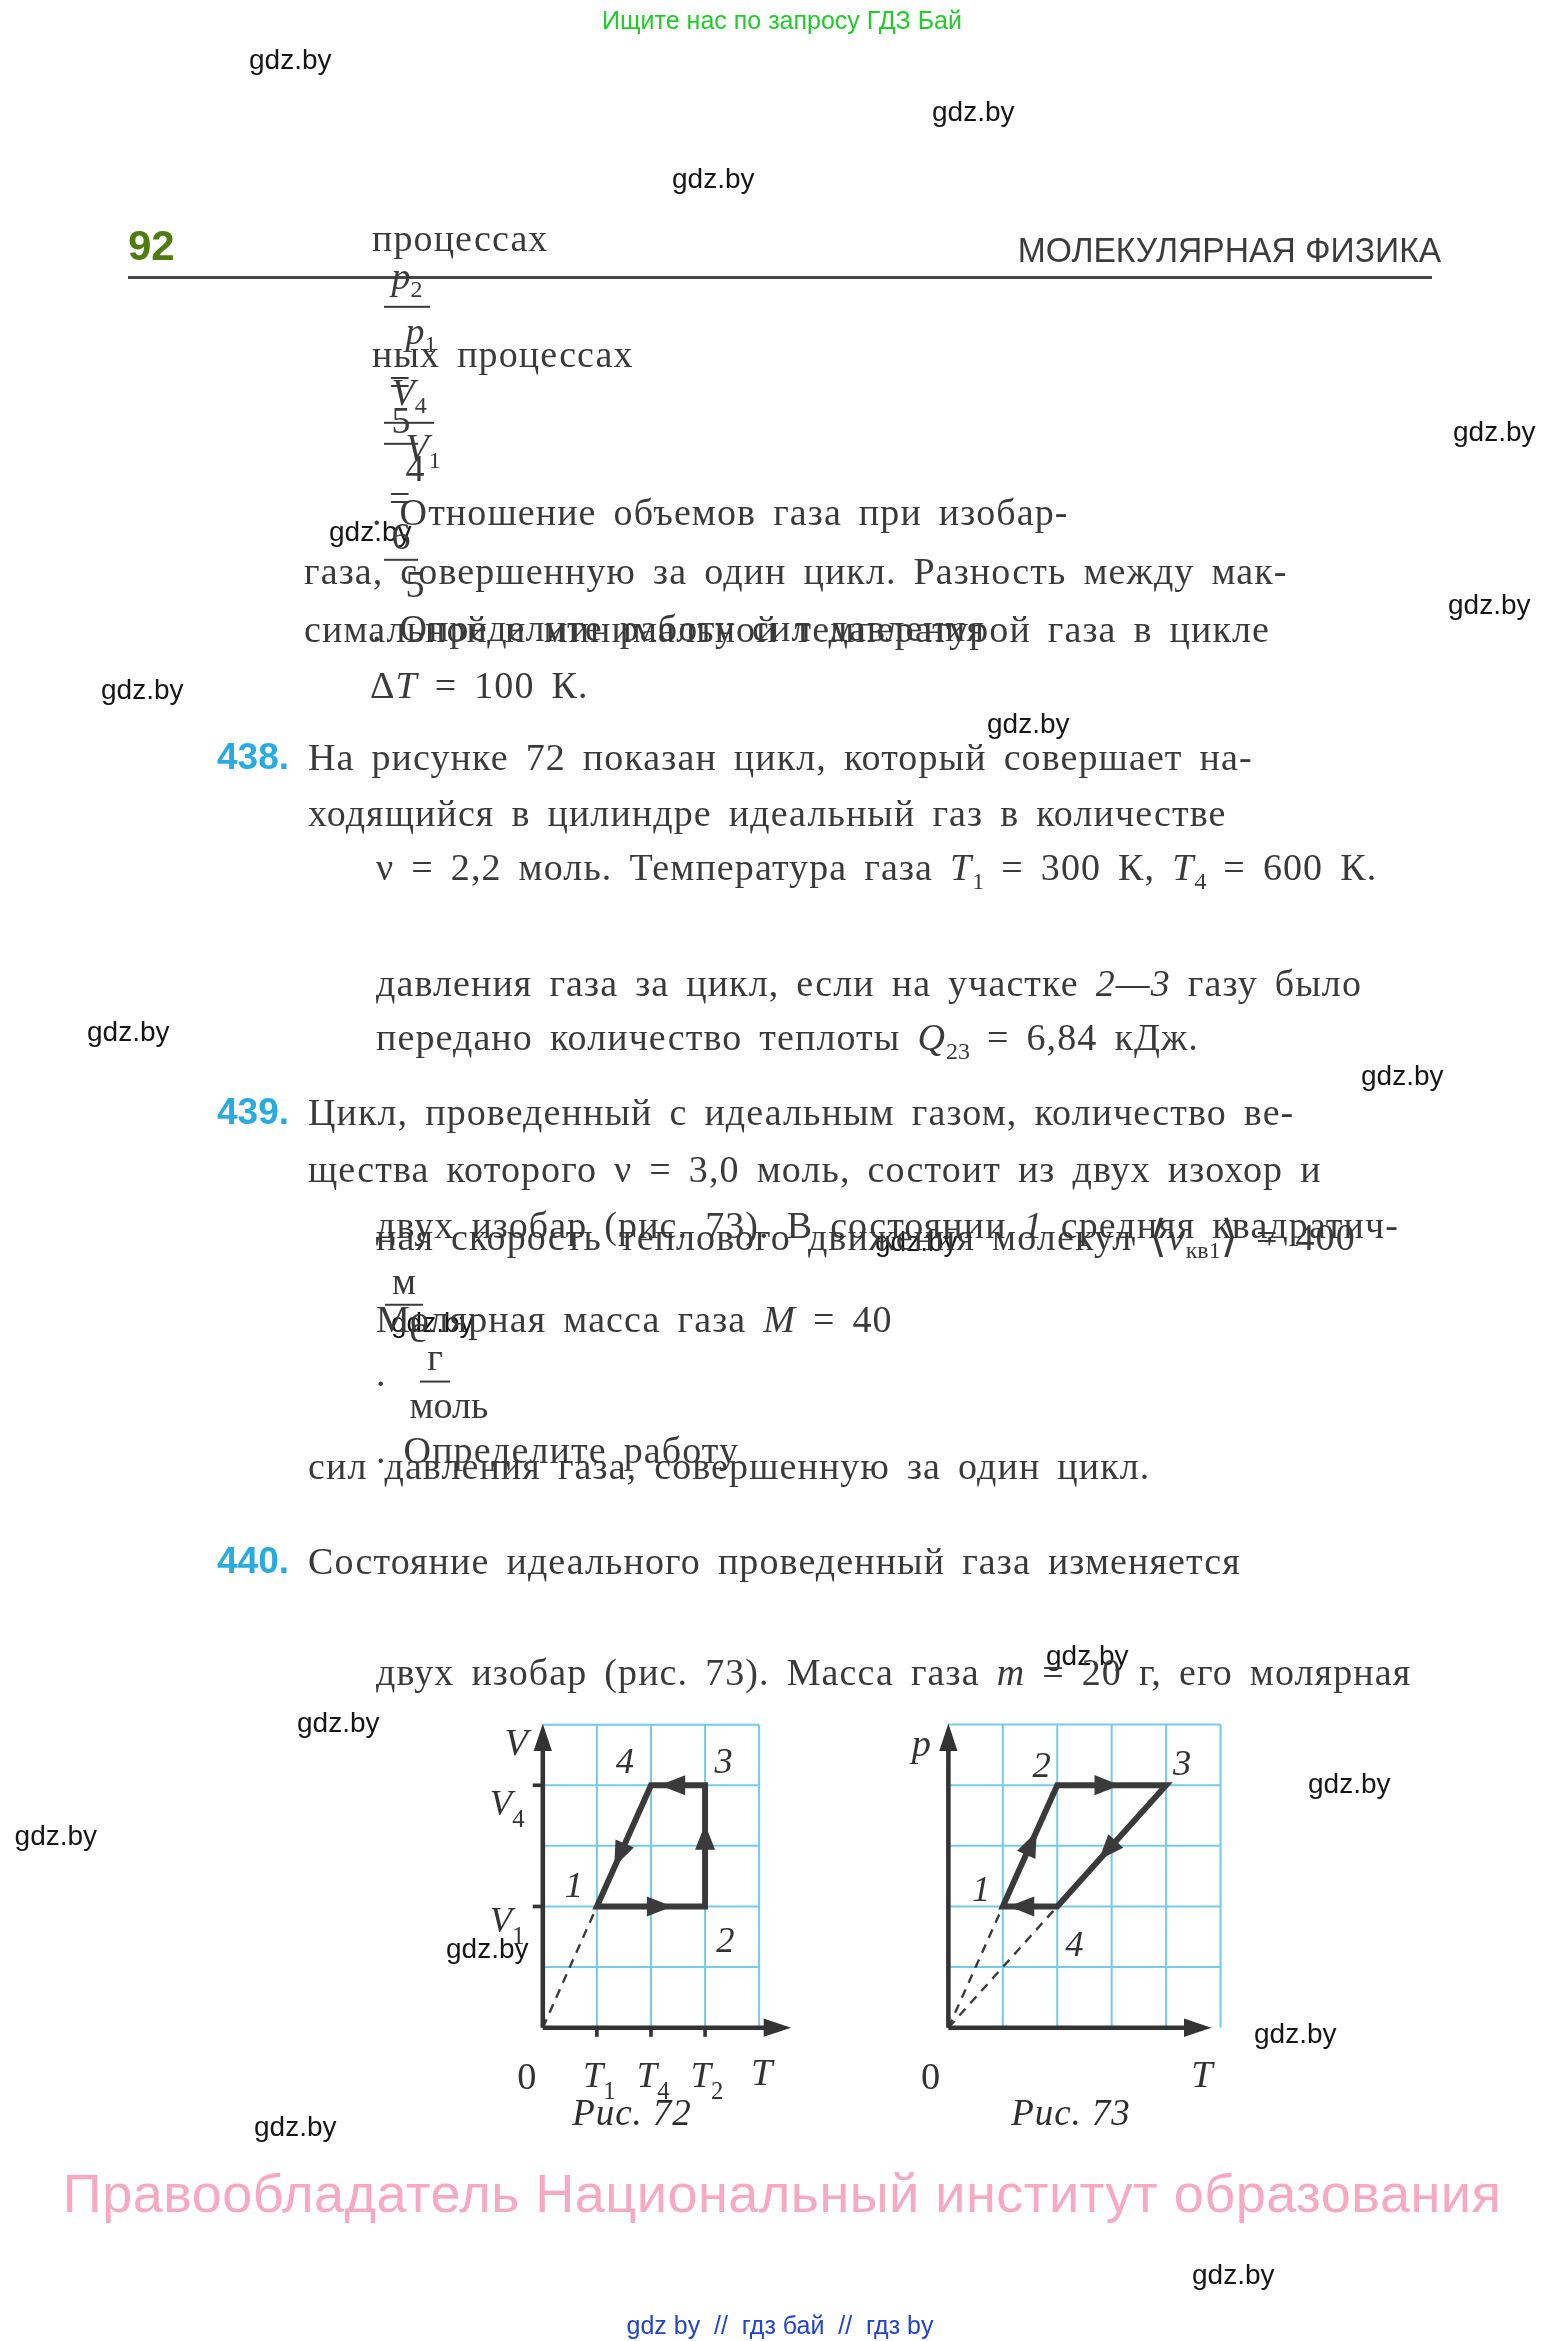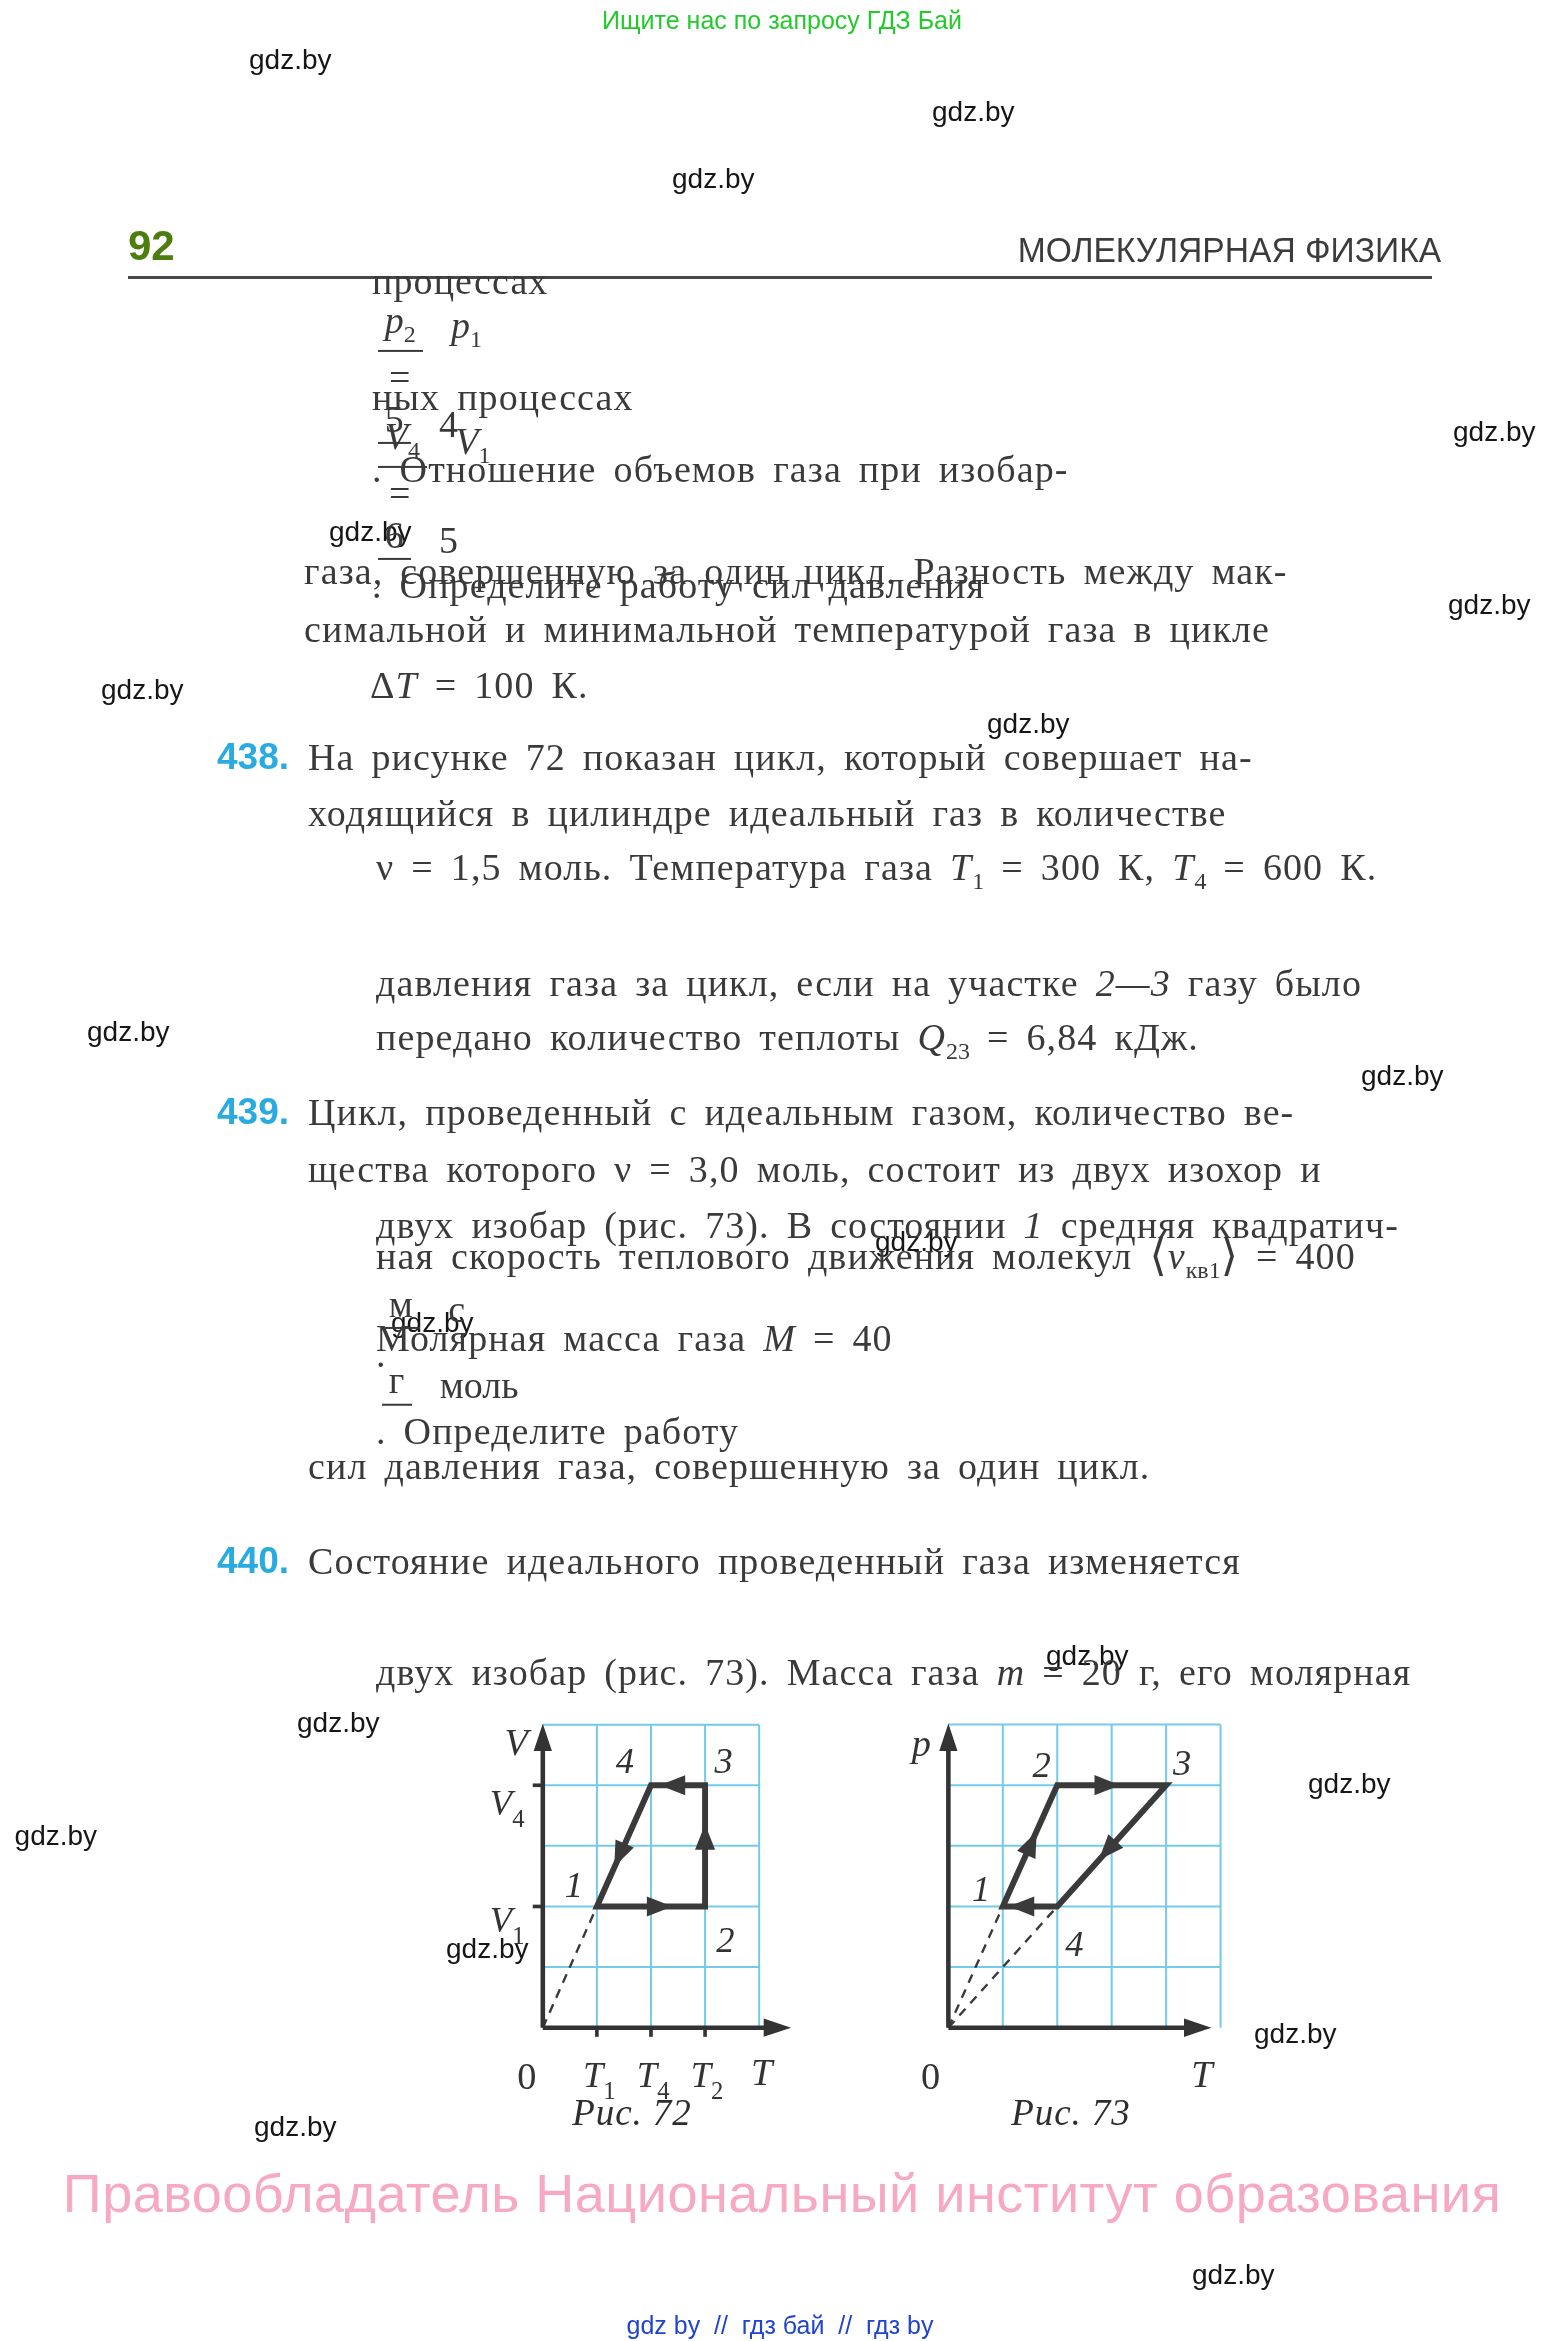--- a/index.html
+++ b/index.html
@@ -19,21 +19,21 @@
   .hdr-rule{position:absolute;left:128px;top:276px;width:1304px;height:0;
             border-top:3.7px solid #474747;}
   
   .tl{position:absolute;left:304px;transform:translateY(-50%);white-space:pre;
       font-size:38px;letter-spacing:1.1px;word-spacing:6.4px;color:#3a3a3a;}
   .tl .it, .it{font-style:italic;}
   sub{font-size:24px;letter-spacing:0;}
   .pnum{position:absolute;left:217px;transform:translateY(-50%);
         font-family:"Liberation Sans",sans-serif;font-weight:700;font-size:37px;color:#29abe2;
         letter-spacing:0;}
-  .fr{display:inline-flex;align-items:center;vertical-align:middle;
+  .fr{display:inline-flex;flex-direction:column;align-items:center;vertical-align:middle;
       line-height:1.02;margin:0 5.5px;position:relative;top:-2.7px;letter-spacing:0;}
   .fr .fn{border-bottom:2.7px solid #3a3a3a;padding:0 7.3px 3.7px;}
   .fr .fd{padding-top:3.7px;margin-left:28px;}
   .ang{font-family:"DejaVu Sans",sans-serif;font-size:44px;position:relative;top:0.9px;}
   
   .figsvg{position:absolute;}
   .figsvg text{font-family:"Liberation Serif",serif;fill:#333333;}
   .caption{position:absolute;transform:translateX(-50%);font-style:italic;font-size:37px;
            color:#2e2e2e;white-space:pre;letter-spacing:0.9px;}
   
@@ -104,21 +104,21 @@
   <div class="tl" style="top:571px">газа, совершенную за один цикл. Разность между мак-</div>
   <div class="tl" style="top:629px">симальной и минимальной температурой газа в цикле</div>
   <div class="tl" style="top:685px">
     <span>Δ</span><span class="it">T</span><span> = 100 К.</span>
   </div>
 
   <div class="pnum" style="top:757px">438.</div>
   <div class="tl" style="top:757px;left:308px">На рисунке 72 показан цикл, который совершает на-</div>
   <div class="tl" style="top:813px;left:308px">ходящийся в цилиндре идеальный газ в количестве</div>
   <div class="tl" style="top:870px;left:308px">
-    <span>ν = 1,5 моль. Температура газа </span><span class="it">T</span><sub>1</sub><span> = 300 К, </span><span class="it">T</span><sub>4</sub><span> = 600 К.</span>
+    <span>ν = 2,2 моль. Температура газа </span><span class="it">T</span><sub>1</sub><span> = 300 К, </span><span class="it">T</span><sub>4</sub><span> = 600 К.</span>
   </div>
   <div class="tl" style="top:983px;left:308px">
     <span>давления газа за цикл, если на участке </span><span class="it">2—3</span><span> газу было</span>
   </div>
   <div class="tl" style="top:1040px;left:308px">
     <span>передано количество теплоты </span><span class="it">Q</span><sub>23</sub><span> = 6,84 кДж.</span>
   </div>
 
   <div class="pnum" style="top:1112px">439.</div>
   <div class="tl" style="top:1112px;left:308px">Цикл, проведенный с идеальным газом, количество ве-</div>

